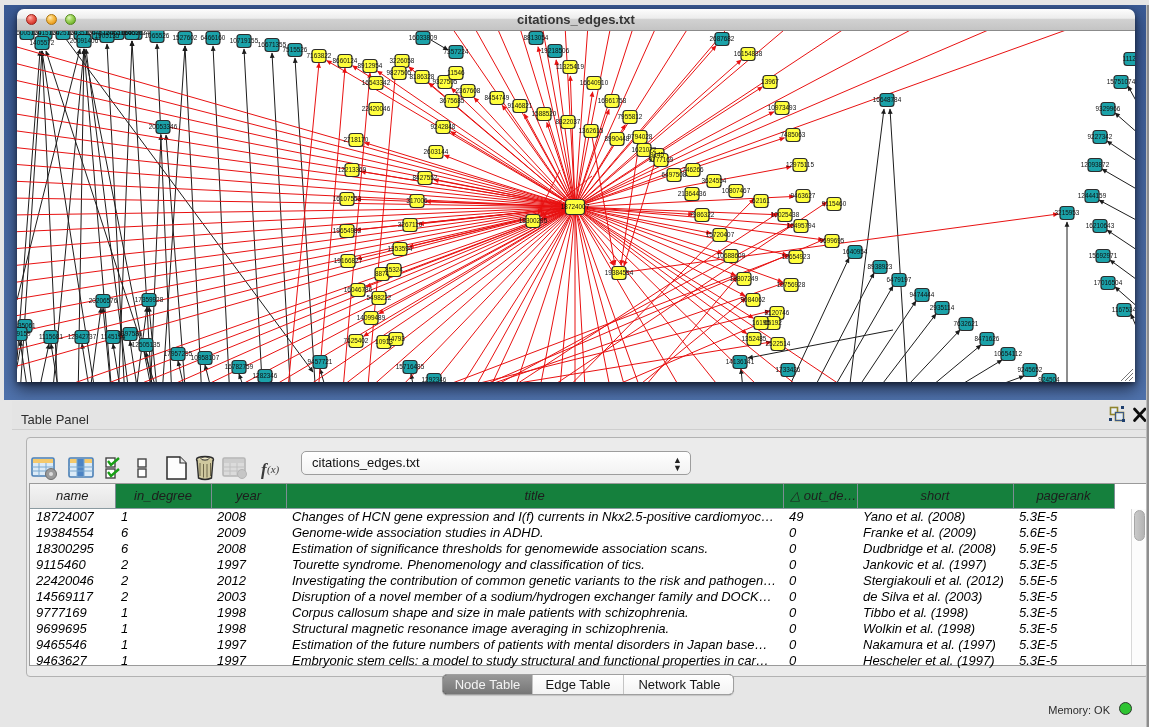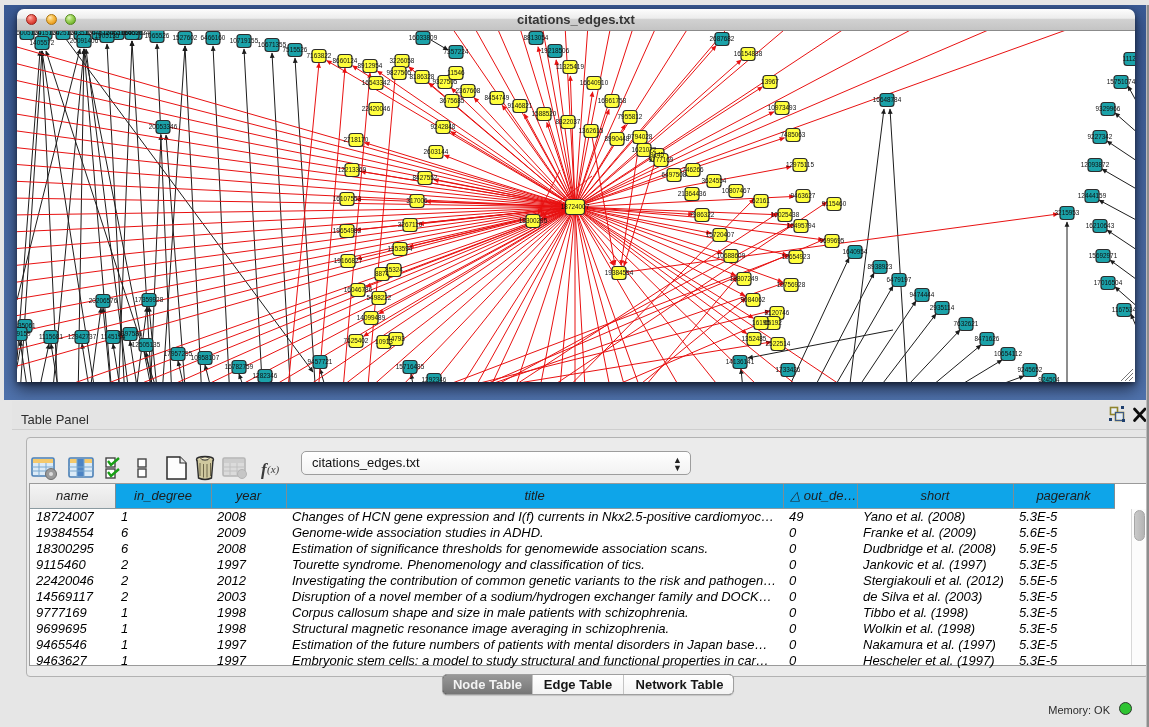--- a/index.html
+++ b/index.html
@@ -37,36 +37,36 @@
   #toolbar { position:absolute; left:0; top:8px; width:100%; height:30px; }
   .combo { position:absolute; left:274px; top:5px; width:390px; height:24px;
     background:linear-gradient(180deg,#ffffff,#f2f2f2); border:1px solid #9d9d9d;
     border-radius:5px; font-size:13px; color:#111; line-height:22px; padding-left:10px; }
   .combo .arrows { position:absolute; right:8px; top:3.5px; font-size:9px; color:#222; line-height:8px; }
   
   #tblwrap { position:absolute; left:2px; top:45px; width:1119px; height:183px;
     background:#fff; border:1px solid #9a9a9a; }
   table.grid { border-collapse:collapse; table-layout:fixed; width:1076px;
     font-size:13px; color:#000;font-style:italic; }
-  table.grid th { height:24px; background:#0ea5e9; border-right:1px solid #7d8d94;
+  table.grid th { height:24px; background:#15803d; border-right:1px solid #7d8d94;
     border-bottom:1px solid #8a9aa1; font-weight:normal; color:#1d1d1d;
     text-align:center; overflow:hidden; white-space:nowrap; }
   table.grid th.first { background:linear-gradient(180deg,#f4f4f4,#e4e4e4); }
   table.grid td { height:16px; padding:0 0 0 6px; overflow:hidden;
     white-space:nowrap; }
   
   #vsb { position:absolute; right:1px; top:25px; width:15px; height:156px;
     background:#fcfcfc; border-left:1px solid #d8d8d8; }
   #vsb .thumb { position:absolute; left:2px; top:1px; width:11px; height:31px;
     background:linear-gradient(90deg,#cacaca,#b4b4b4); border:1px solid #a6a6a6;
     border-radius:6px; }
   
   #tabs { position:absolute; left:430px; top:274px; width:292px; height:21px;
     display:flex; border:1px solid #9f9f9f; border-radius:5px; overflow:hidden;
-    background:#000000; box-shadow:0 1px 1px rgba(0,0,0,0.15);font-weight:bold; }
+    background:#000000; box-shadow:0 1px 1px rgba(0,0,0,0.15); }
   #tabs .seg { flex:0 0 auto; text-align:center; font-size:13px; color:#161616;
     line-height:19px; background:linear-gradient(180deg,#ffffff,#f3f3f3); }
   #tabs .seg.sel { background:linear-gradient(180deg,#989898,#767676);
     color:#f4f4f4; }
   #tabs .seg + .seg { border-left:1px solid #c4c4c4; }
   
   #status { position:absolute; left:0; top:296px; width:1146px; height:31px; }
   #status .mem { position:absolute; right:48px; top:8px; font-size:11px; color:#2b2b2b; }
   #status .dot { position:absolute; right:26px; top:6px; width:13px; height:13px;
     border-radius:50%; background:#2ec432; border:1.5px solid #2c3a2c; }

